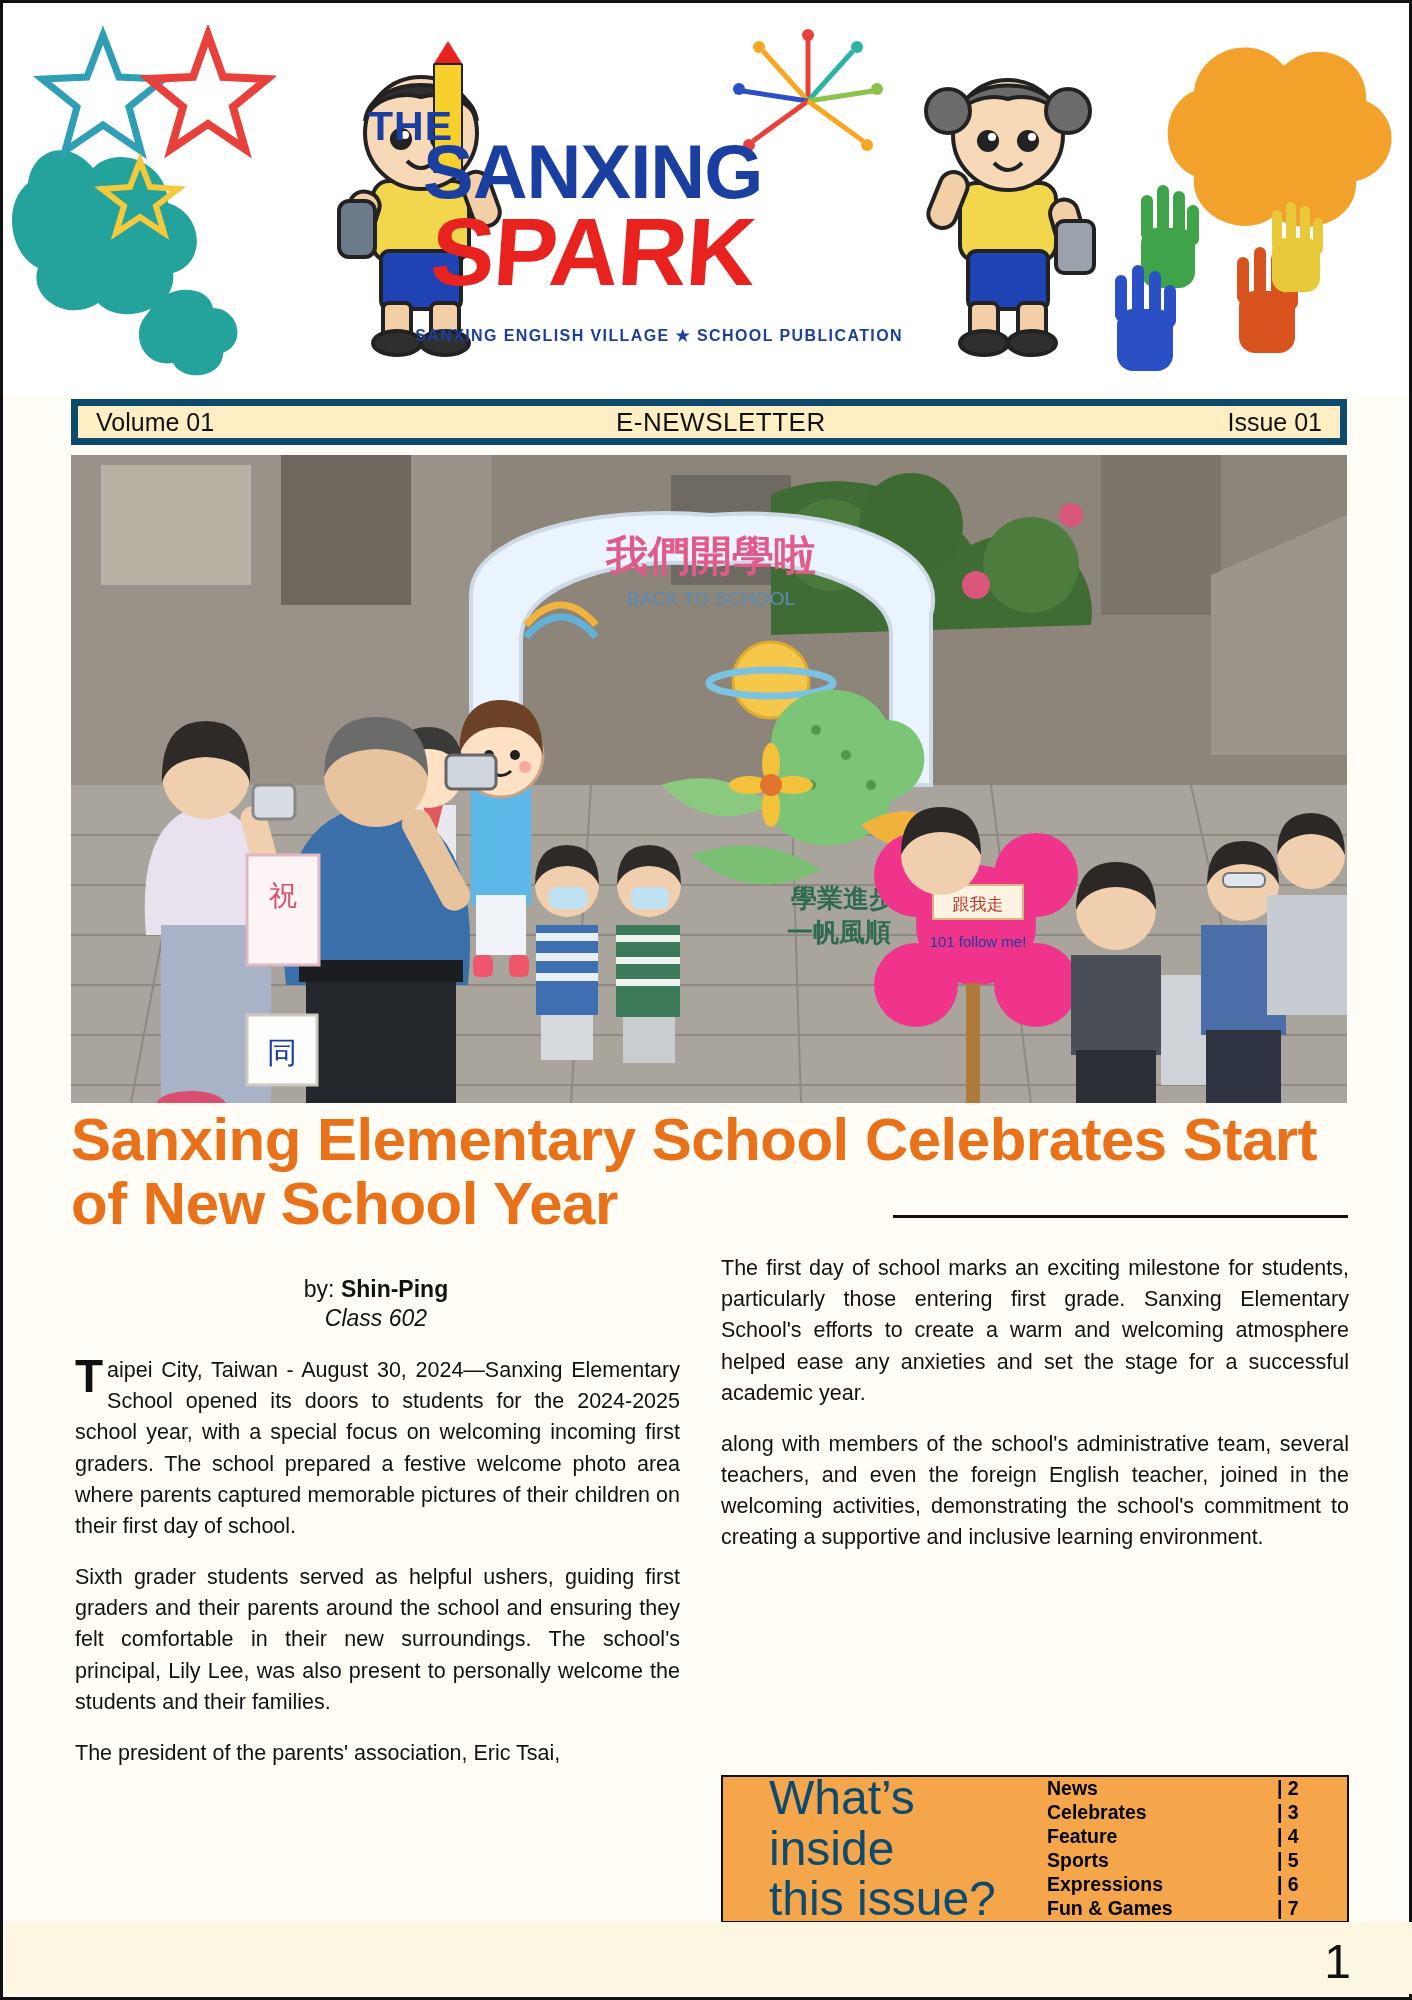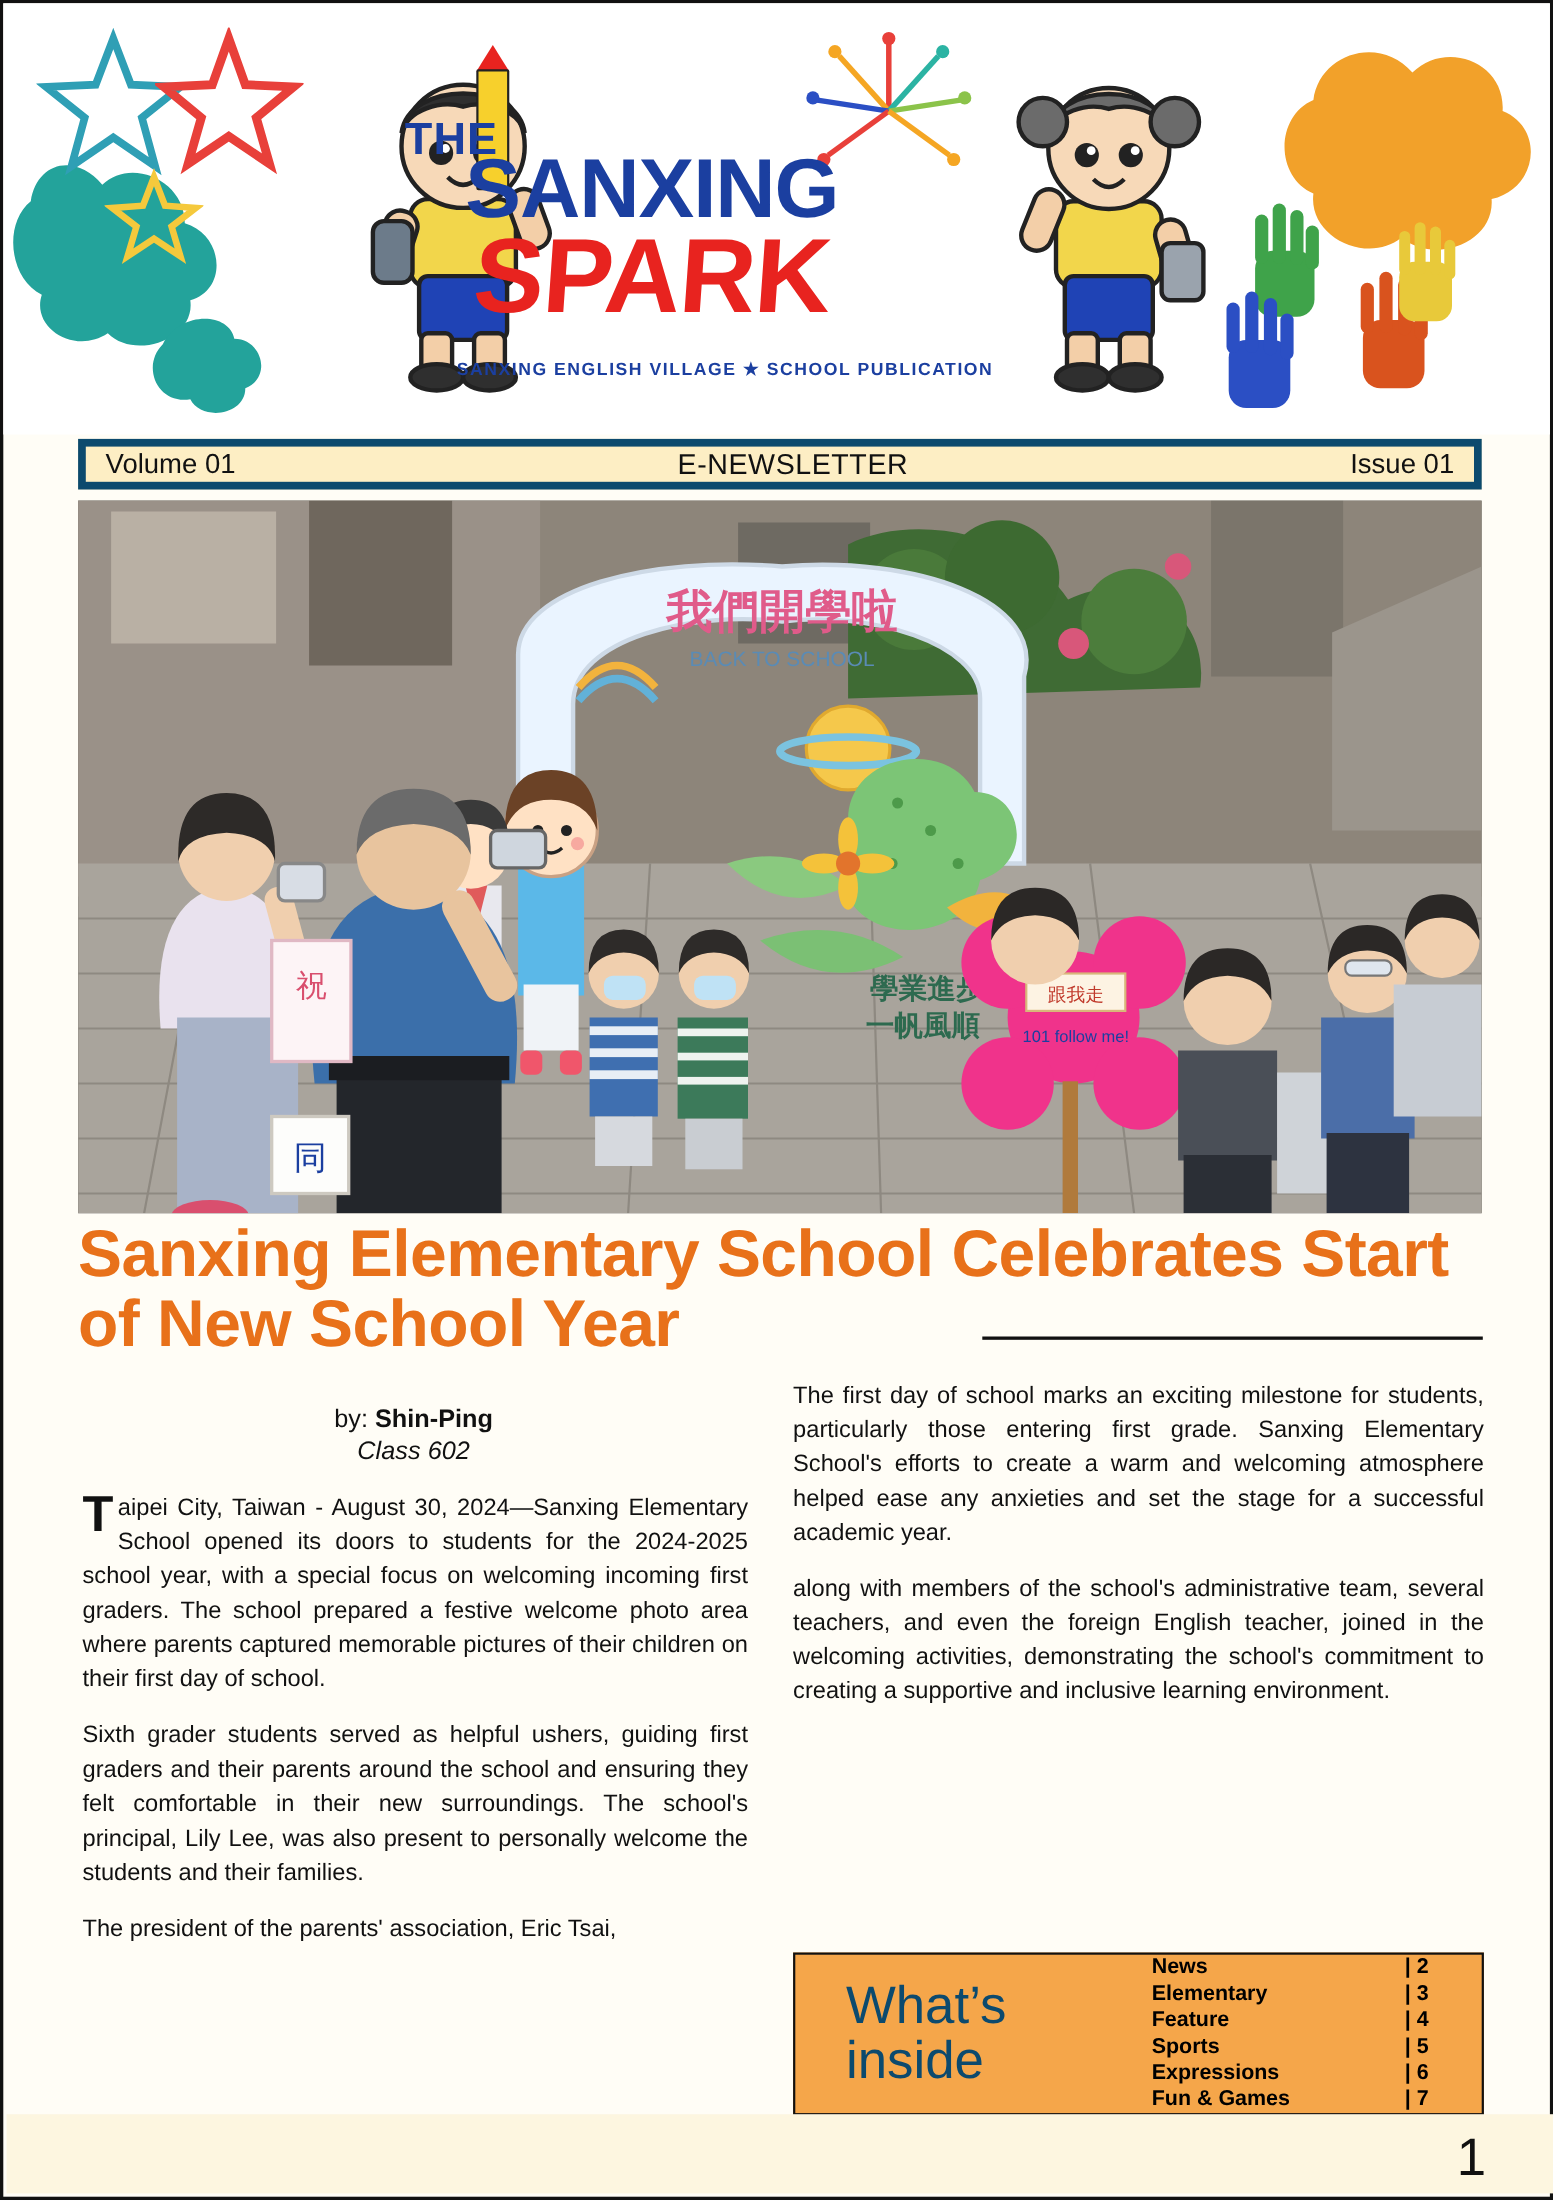--- a/index.html
+++ b/index.html
@@ -500,28 +500,29 @@
   </div>
 
   <div class="col-right">
     <p>The first day of school marks an exciting milestone for students, particularly those entering first grade. Sanxing Elementary School's efforts to create a warm and welcoming atmosphere helped ease any anxieties and set the stage for a successful academic year.</p>
     <p>along with members of the school's administrative team, several teachers, and even the foreign English teacher, joined in the welcoming activities, demonstrating the school's commitment to creating a supportive and inclusive learning environment.</p>
   </div>
 
   <div class="inside">
     <div class="title">
       <div>What’s inside</div>
+      <div>this issue?</div>
     </div>
     <div class="list">
       <div class="row">
         <span class="lbl">News</span>
         <span class="num">| 2</span>
       </div>
       <div class="row">
-        <span class="lbl">Elementary</span>
+        <span class="lbl">Celebrates</span>
         <span class="num">| 3</span>
       </div>
       <div class="row">
         <span class="lbl">Feature</span>
         <span class="num">| 4</span>
       </div>
       <div class="row">
         <span class="lbl">Sports</span>
         <span class="num">| 5</span>
       </div>

